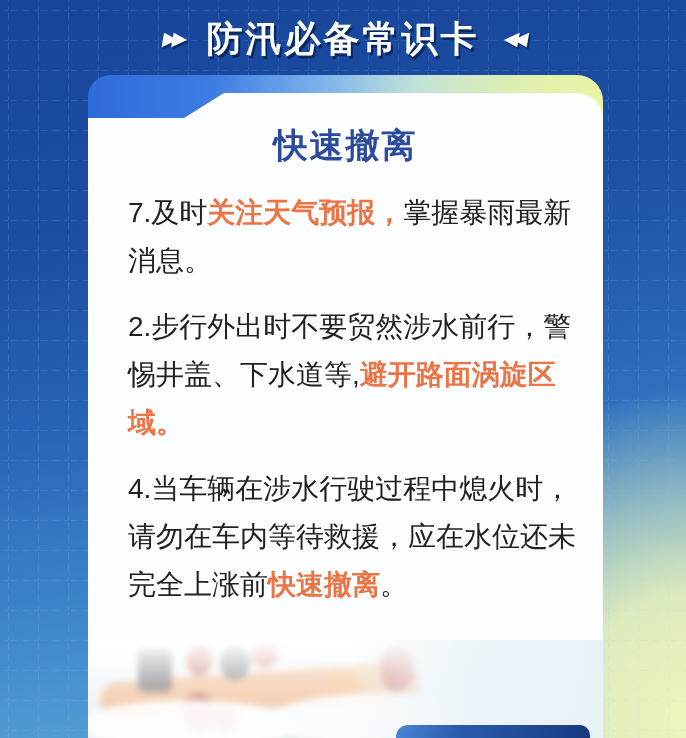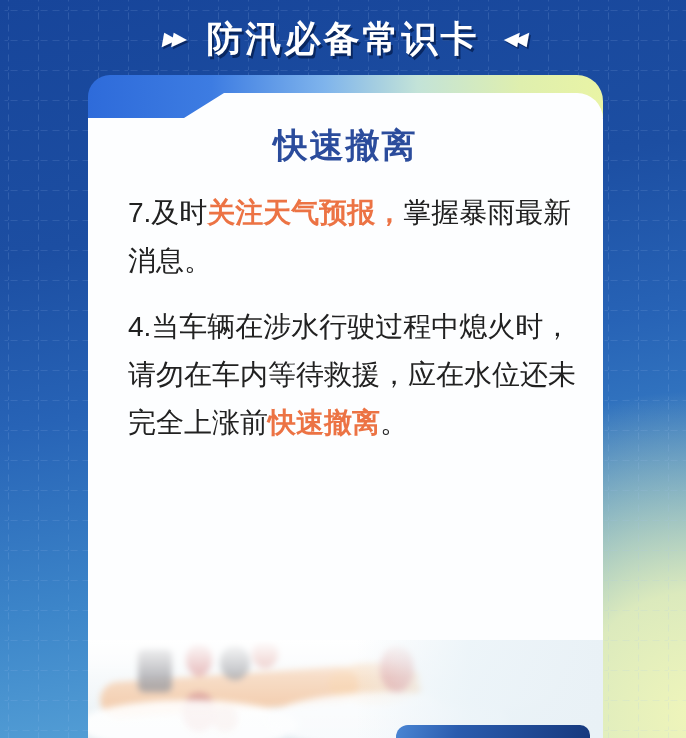--- a/index.html
+++ b/index.html
@@ -125,20 +125,21 @@
           <div class="blob foam2"></div>
           <div class="blob foam3"></div>
         </div>
         <div class="wash"></div>
       </div>
 
       <div class="body">
         <h2>快速撤离</h2>
         <div id="items">
             <p><span>7.及时</span><span class="hl">关注天气预报，</span><span>掌握暴雨最新消息。</span></p>
+            <p><span>2.步行外出时不要贸然涉水前行，警惕井盖、下水道等,</span><span class="hl">避开路面涡旋区域。</span></p>
             <p><span>4.当车辆在涉水行驶过程中熄火时，请勿在车内等待救援，应在水位还未完全上涨前</span><span class="hl">快速撤离</span><span>。</span></p>
           </div>
       </div>
 
     </div>
   </section>
 
   <div class="next-peek"></div>
 
 </div>

